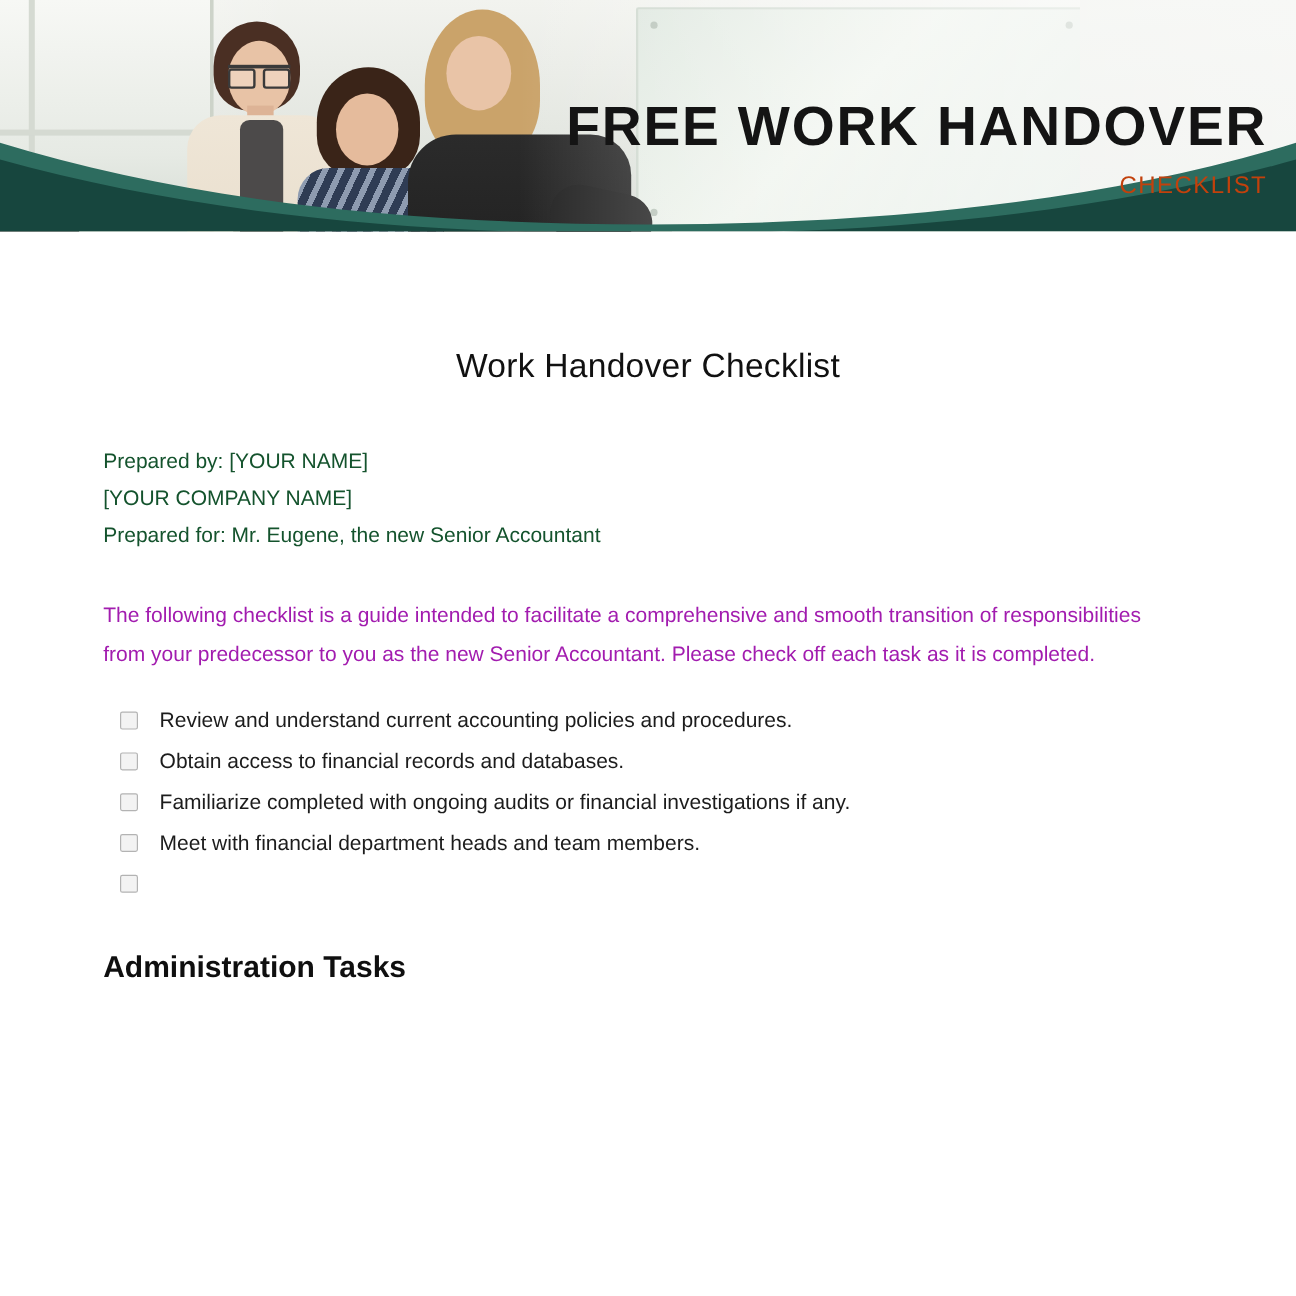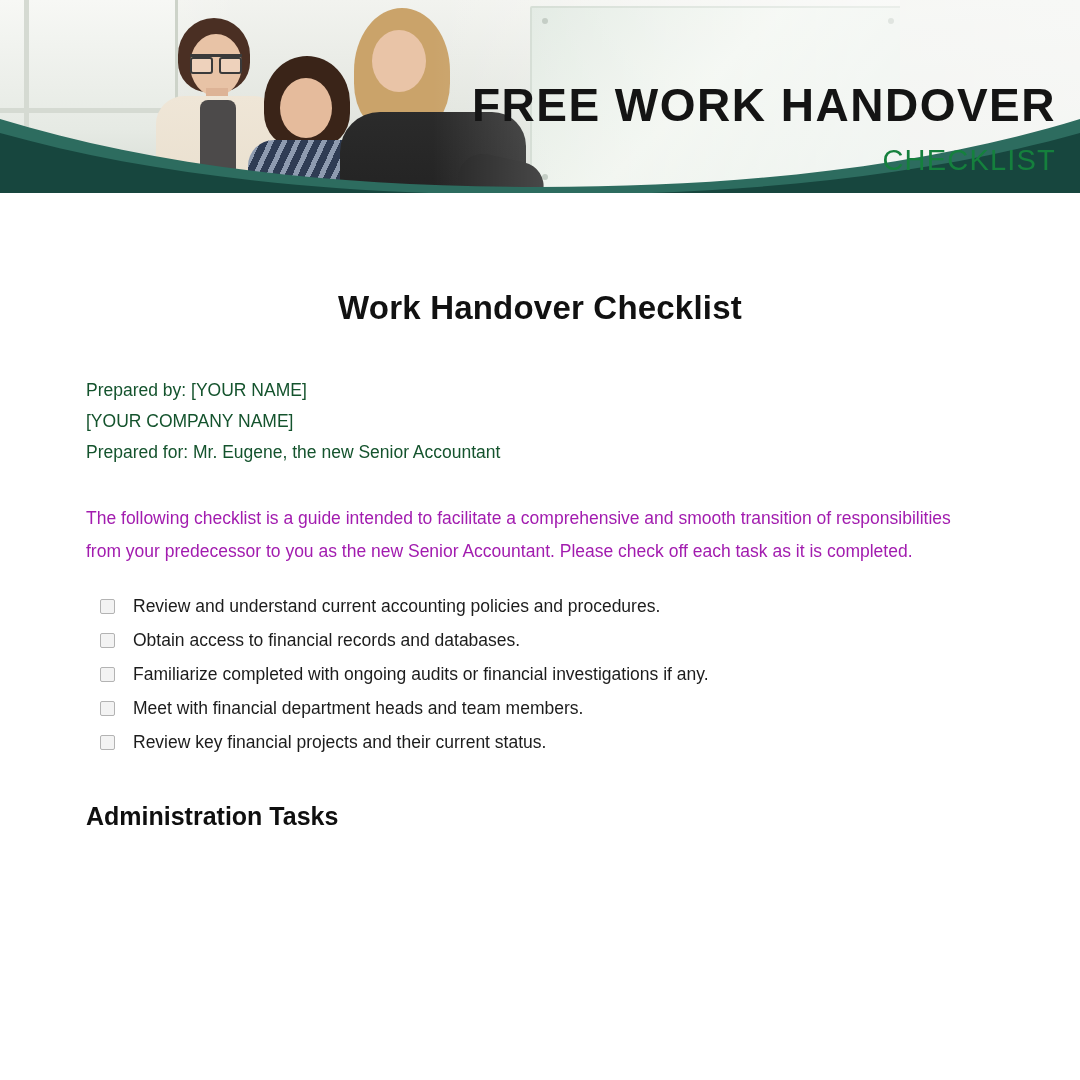--- a/index.html
+++ b/index.html
@@ -143,41 +143,41 @@
   .banner-title {
     font-size: 46px;
     font-weight: bold;
     letter-spacing: 1.5px;
     color: #141414;
     line-height: 1;
     white-space: nowrap;
   }
   .banner-subtitle {
     margin-top: 16px;
-    font-size: 29px;
+    font-size: 20px;
     letter-spacing: 1.2px;
-    color: #15803d;
+    color: #c2410c;
   }
 
   
   .wave {
     position: absolute;
     left: 0; bottom: 0;
     width: 1080px; height: 90px;
     z-index: 5;
   }
 
   
   .doc {
     padding: 96px 86px 0 86px;
   }
   .doc-title {
     text-align: center;
-    font-size: 33px;
-    font-weight: bold;
+    font-size: 28px;
+    font-weight: normal;
     color: #111111;
     margin: 0 0 48px 0;
     letter-spacing: 0.2px;
   }
   .meta-line {
     font-size: 17.5px;
     line-height: 31px;
     color: #14532d;
   }
   .intro {
@@ -295,18 +295,17 @@
     <li class="check-item">
       <span class="checkbox"></span>
       <span class="check-label">Familiarize completed with ongoing audits or financial investigations if any.</span>
     </li>
     <li class="check-item">
       <span class="checkbox"></span>
       <span class="check-label">Meet with financial department heads and team members.</span>
     </li>
     <li class="check-item">
       <span class="checkbox"></span>
-      <span class="check-label">Review key financial projects and their current status.</span>
     </li>
   </ul>
 
   <h2 class="section-heading">Administration Tasks</h2>
 </div>
 
 </body></html>

